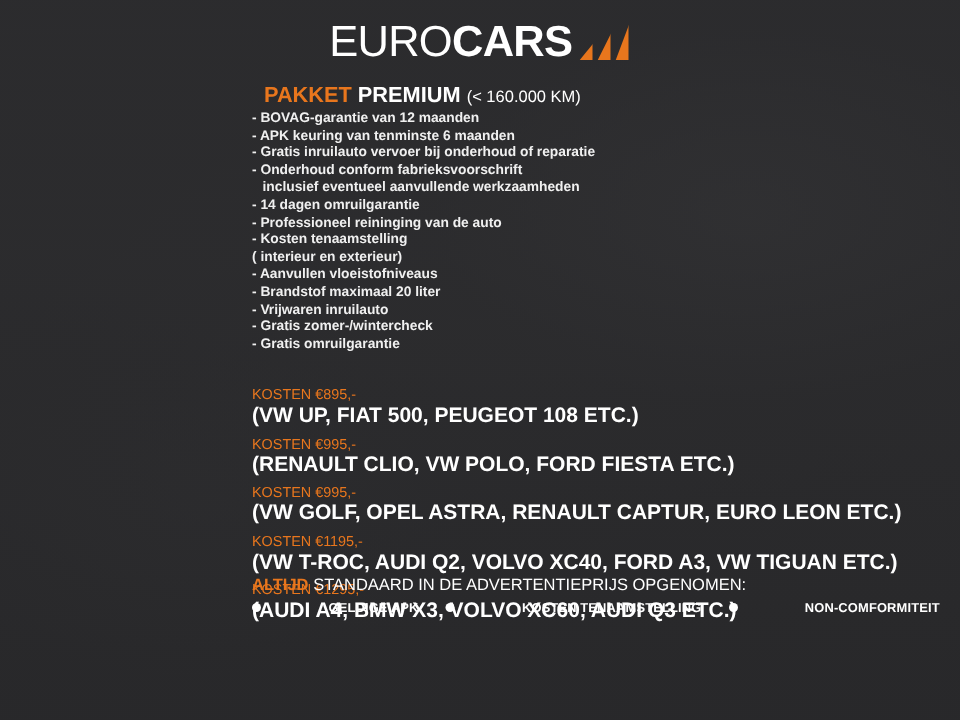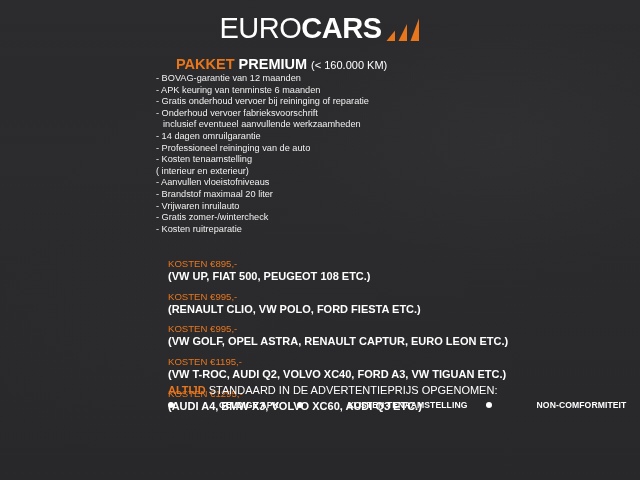--- a/index.html
+++ b/index.html
@@ -105,23 +105,24 @@
   }
   .pkg-head .km {
     color: #ffffff;
     font-weight: 400;
     font-size: 11px;
   }
 
   
   .features {
     position: absolute;
-    left: 156px;
+    left: 168px;
     top: 73px;
     width: 330px;
+    font-weight: bold;
   }
   .features .li {
     font-size: 9.2px;
     line-height: 11.6px;
     color: #f0f0f0;
     white-space: nowrap;
   }
   .features .li.indent {
     padding-left: 7px;
   }
@@ -137,21 +138,21 @@
     margin-bottom: 8.5px;
   }
   .price-block .kosten {
     font-size: 9.6px;
     font-weight: 400;
     color: #e8761d;
     line-height: 12px;
     white-space: nowrap;
   }
   .price-block .models {
-    font-size: 11px;
+    font-size: 14px;
     font-weight: 700;
     color: #ffffff;
     line-height: 12px;
     white-space: nowrap;
   }
 
   
   .footer-title {
     position: absolute;
     left: 168px;
@@ -213,32 +214,32 @@
 
     <div class="pkg-head">
       <span class="pakket">PAKKET</span>
       <span class="premium">PREMIUM</span>
       <span class="km">(&lt; 160.000 KM)</span>
     </div>
 
     <div class="features">
       <div class="li">- BOVAG-garantie van 12 maanden</div>
       <div class="li">- APK keuring van tenminste 6 maanden</div>
-      <div class="li">- Gratis onderhoud vervoer bij reininging of reparatie</div>
-      <div class="li">- Onderhoud vervoer fabrieksvoorschrift</div>
+      <div class="li">- Gratis inruilauto vervoer bij onderhoud of reparatie</div>
+      <div class="li">- Onderhoud conform fabrieksvoorschrift</div>
       <div class="li indent">inclusief eventueel aanvullende werkzaamheden</div>
       <div class="li">- 14 dagen omruilgarantie</div>
       <div class="li">- Professioneel reininging van de auto</div>
       <div class="li">- Kosten tenaamstelling</div>
       <div class="li">( interieur en exterieur)</div>
       <div class="li">- Aanvullen vloeistofniveaus</div>
       <div class="li">- Brandstof maximaal 20 liter</div>
       <div class="li">- Vrijwaren inruilauto</div>
       <div class="li">- Gratis zomer-/wintercheck</div>
-      <div class="li">- Kosten ruitreparatie</div>
+      <div class="li">- Gratis omruilgarantie</div>
     </div>
 
     <div class="prices">
       <div class="price-block">
         <div class="kosten">KOSTEN €895,-</div>
         <div class="models">(VW UP, FIAT 500, PEUGEOT 108 ETC.)</div>
       </div>
       <div class="price-block">
         <div class="kosten">KOSTEN €995,-</div>
         <div class="models">(RENAULT CLIO, VW POLO, FORD FIESTA ETC.)</div>

